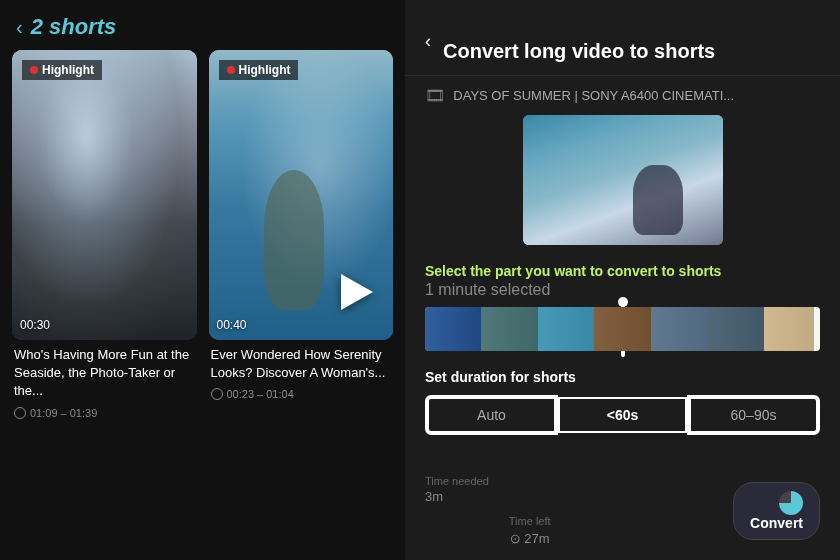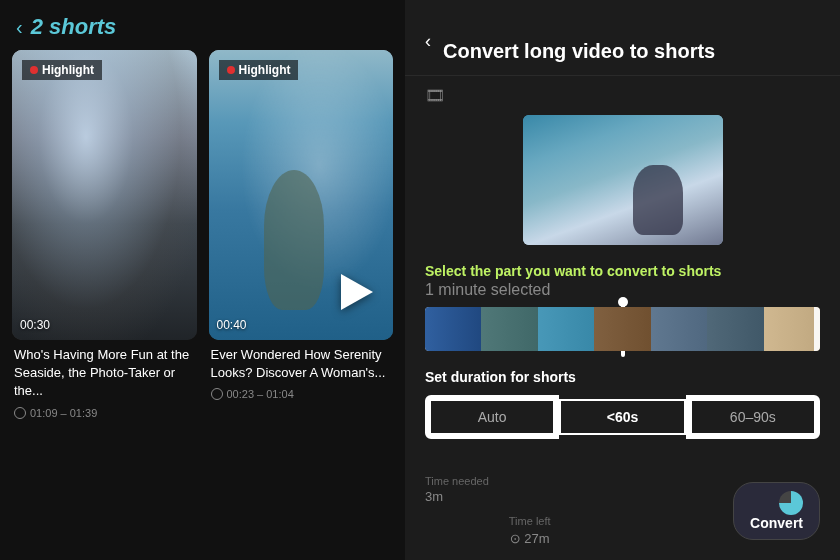--- a/index.html
+++ b/index.html
@@ -358,21 +358,21 @@
       padding: 0 20px;
       gap: 0;
       justify-content: space-between;
       align-items: center;
     }
 
     .dur-btn {
       flex: 1;
       padding: 8px 0;
       background: transparent;
-      border: 6px solid #ffffff;
+      border: 4px solid #ffffff;
       color: #aaa;
       font-size: 14px;
       font-weight: 500;
       cursor: pointer;
       text-align: center;
     }
 
     .dur-btn:first-child {
       border-radius: 6px 0 0 6px;
     }
@@ -496,20 +496,21 @@
 </div>
 
 <div class="right-panel">
   <div class="right-header">
     <span class="right-back">‹</span>
     <span class="right-title">Convert long video to shorts</span>
   </div>
 
   <div class="video-info-row">
     <span class="film-icon">🎞</span>
+    <span class="video-name">DAYS OF SUMMER | SONY A6400 CINEMATI...</span>
   </div>
 
   <div class="preview-area">
     <div class="preview-thumb"></div>
   </div>
 
   <div class="select-label">Select the part you want to convert to shorts</div>
   <div class="minute-selected">1 minute selected</div>
 
   <div class="timeline-area">

